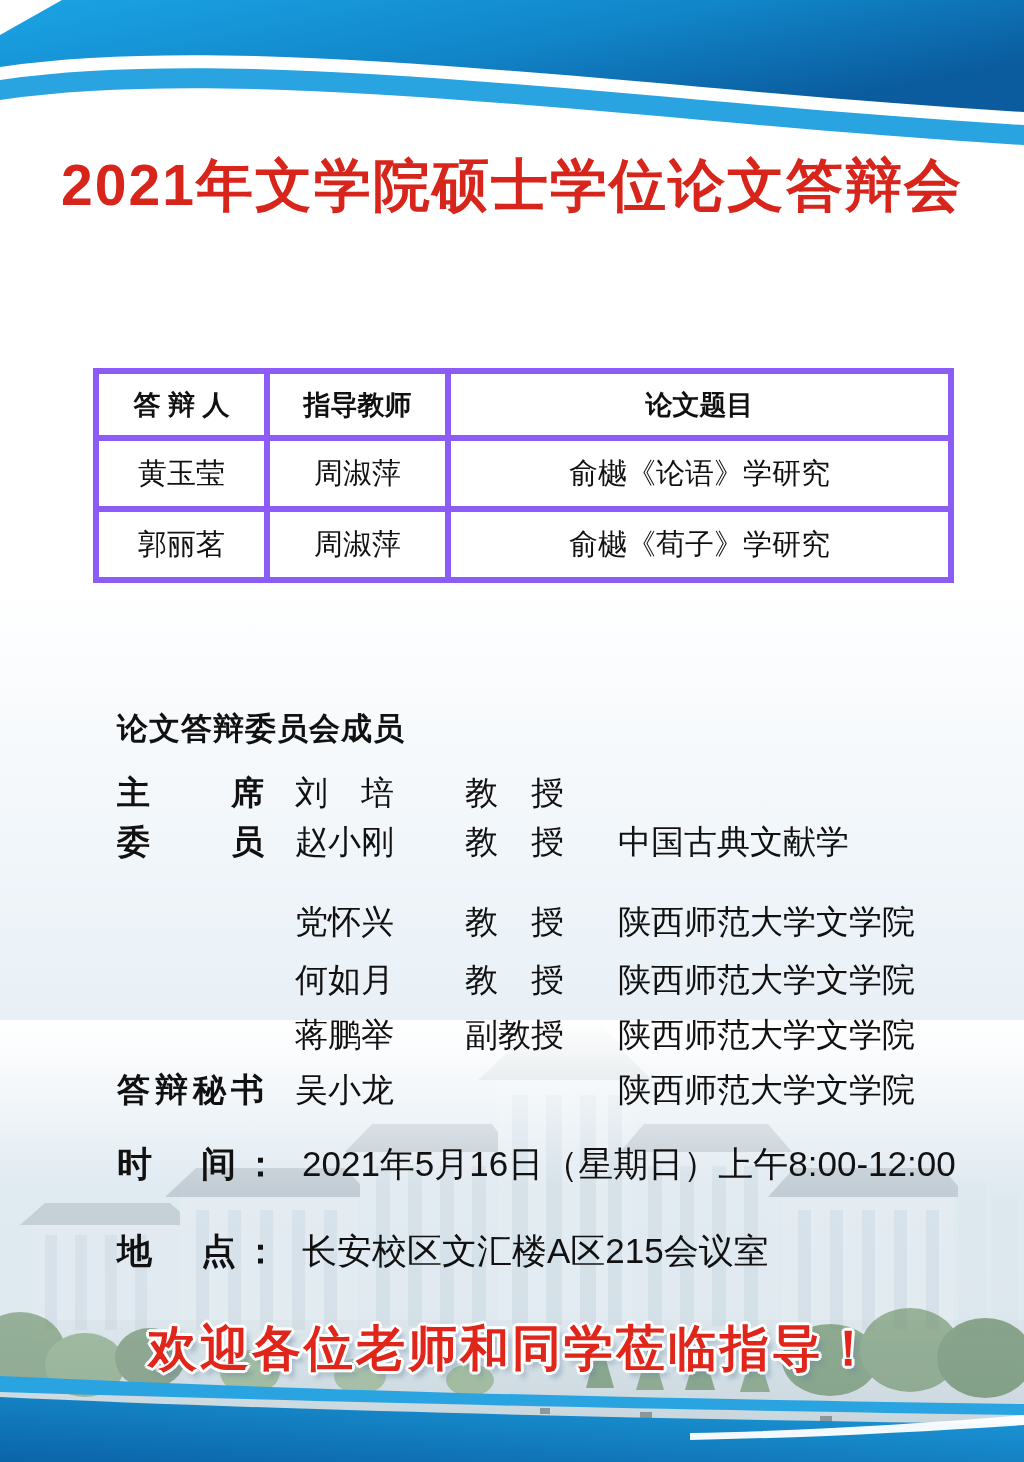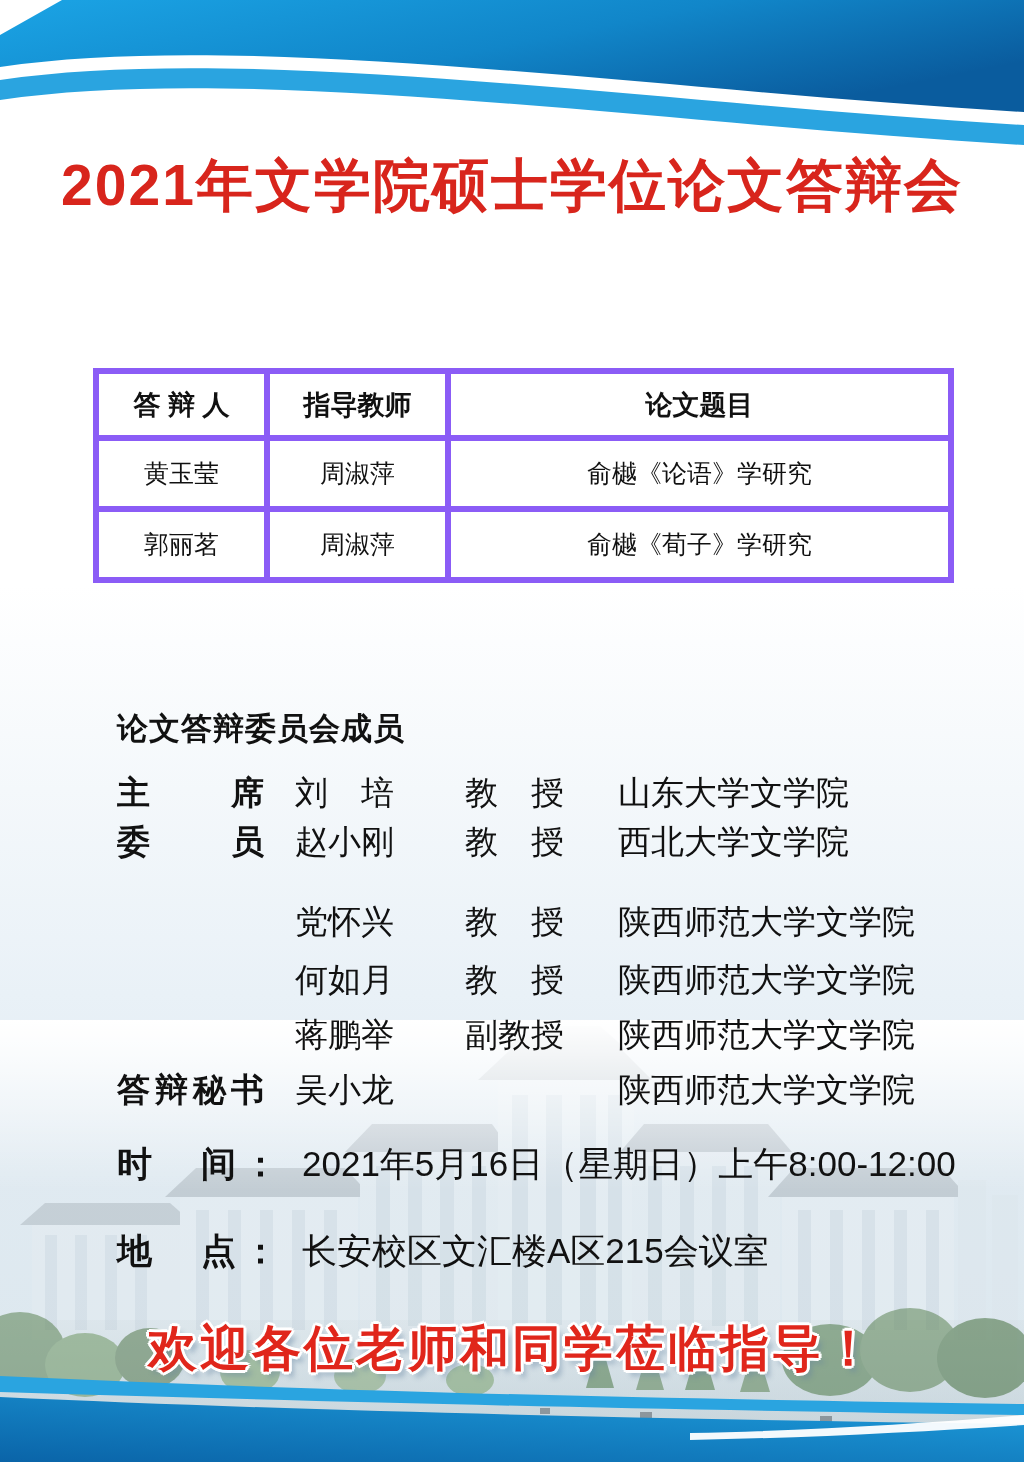--- a/index.html
+++ b/index.html
@@ -24,21 +24,21 @@
     font-size:38px;color:#1a1a1a;letter-spacing:2px;
   }
   .defense-table{
     position:absolute;left:93px;top:368px;width:838px;
     border-collapse:collapse;background:#ffffff;table-layout:fixed;
   }
   .defense-table th,.defense-table td{
     border:6px solid #8b5cf6;text-align:center;vertical-align:middle;padding:0;
   }
   .defense-table th{height:61px;font-size:27px;font-weight:700;}
-  .defense-table td{height:65px;font-size:25px;font-weight:400;}
+  .defense-table td{height:65px;font-size:29px;font-weight:400;}
   .col-candidate{width:165px;}
   .col-supervisor{width:175px;}
   .col-thesis{width:497px;}
   .committee-heading{
     position:absolute;left:117px;top:708px;font-size:31px;font-weight:700;letter-spacing:1px;
   }
   .crow{position:absolute;left:0;width:1024px;height:42px;font-size:33px;line-height:42px;}
   .crow .role{position:absolute;left:117px;width:170px;font-weight:700;letter-spacing:5px;white-space:pre;}
   .crow .cname{position:absolute;left:295px;width:170px;white-space:pre;}
   .crow .ctitle{position:absolute;left:465px;width:150px;white-space:pre;}
@@ -183,27 +183,26 @@
       </tr>
     </tbody>
   </table>
 
   <div class="committee-heading">论文答辩委员会成员</div>
 
   <div class="crow r1">
     <span class="role">主　　席</span>
     <span class="cname">刘　培</span>
     <span class="ctitle">教　授</span>
-    <span class="corg">山东大学文学院</span>
   </div>
   <div class="crow r2">
     <span class="role">委　　员</span>
     <span class="cname">赵小刚</span>
     <span class="ctitle">教　授</span>
-    <span class="corg">西北大学文学院</span>
+    <span class="corg">中国古典文献学</span>
   </div>
   <div class="crow r3">
     <span class="role"></span>
     <span class="cname">党怀兴</span>
     <span class="ctitle">教　授</span>
     <span class="corg">陕西师范大学文学院</span>
   </div>
   <div class="crow r4">
     <span class="role"></span>
     <span class="cname">何如月</span>

